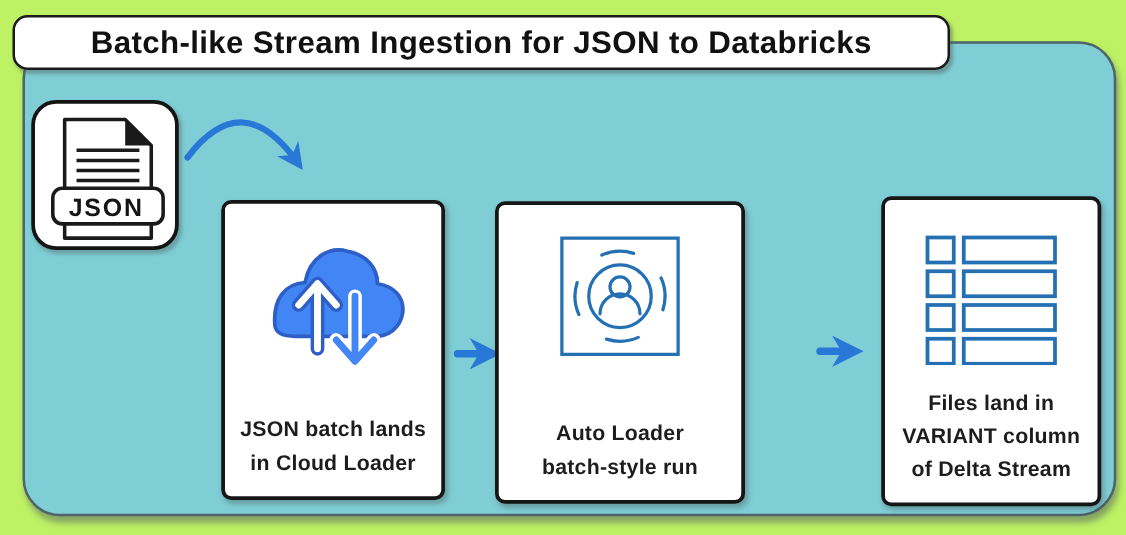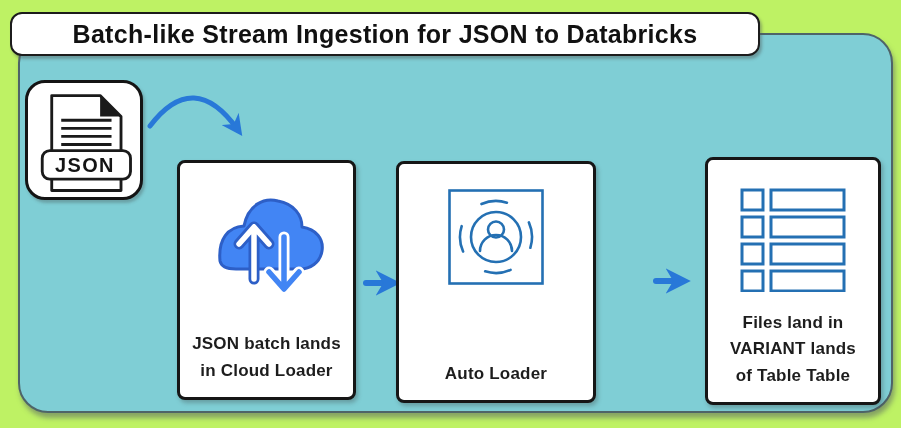--- a/index.html
+++ b/index.html
@@ -113,20 +113,21 @@
   <div class="step-box" style="left:396px;top:161px;width:200px;height:242px">
     <svg style="margin-top:22px" width="102" height="102" viewBox="0 0 102 102">
       <rect x="4.5" y="4.5" width="93" height="93" class="icon-box" stroke-width="2.6"></rect>
       <circle cx="51" cy="51" r="36" class="icon-line" stroke-width="2.6" stroke-dasharray="26 30.5" stroke-linecap="round" transform="rotate(-24 51 51)"></circle>
       <circle cx="51" cy="51" r="25" class="icon-line" stroke-width="2.6"></circle>
       <circle cx="51" cy="43.5" r="8" class="icon-line" stroke-width="2.6"></circle>
       <path d="M35,65 a16,16 0 0 1 32,0" class="icon-line" stroke-width="2.6" stroke-linecap="round"></path>
     </svg>
     <div class="caption">
       <div>Auto Loader</div>
+      <div>batch-style run</div>
     </div>
   </div>
 
   <svg style="position:absolute;left:652px;top:267px;width:55px;height:28px;overflow:visible" viewBox="0 0 55 28">
     <defs>
       <marker id="ah2" viewBox="0 0 10 10" markerWidth="4.2" markerHeight="4.2" refX="6.5" refY="5" orient="auto">
         <path d="M0,0 L10,5 L0,10 L3,5 Z" class="arrow-fill"></path>
       </marker>
     </defs>
     <path d="M4,14 H30" class="arrow-stroke" stroke-width="6" stroke-linecap="round" marker-end="url(#ah2)"></path>
@@ -140,18 +141,18 @@
         <rect x="2" y="29" width="21" height="20"></rect>
         <rect x="31" y="29" width="73" height="20"></rect>
         <rect x="2" y="56" width="21" height="20"></rect>
         <rect x="31" y="56" width="73" height="20"></rect>
         <rect x="2" y="83" width="21" height="20"></rect>
         <rect x="31" y="83" width="73" height="20"></rect>
       </g>
     </svg>
     <div class="caption">
       <div>Files land in</div>
-      <div>VARIANT lands</div>
-      <div>of Table Table</div>
+      <div>VARIANT column</div>
+      <div>of Delta Stream</div>
     </div>
   </div>
 
 </div>
 
 </body></html>

